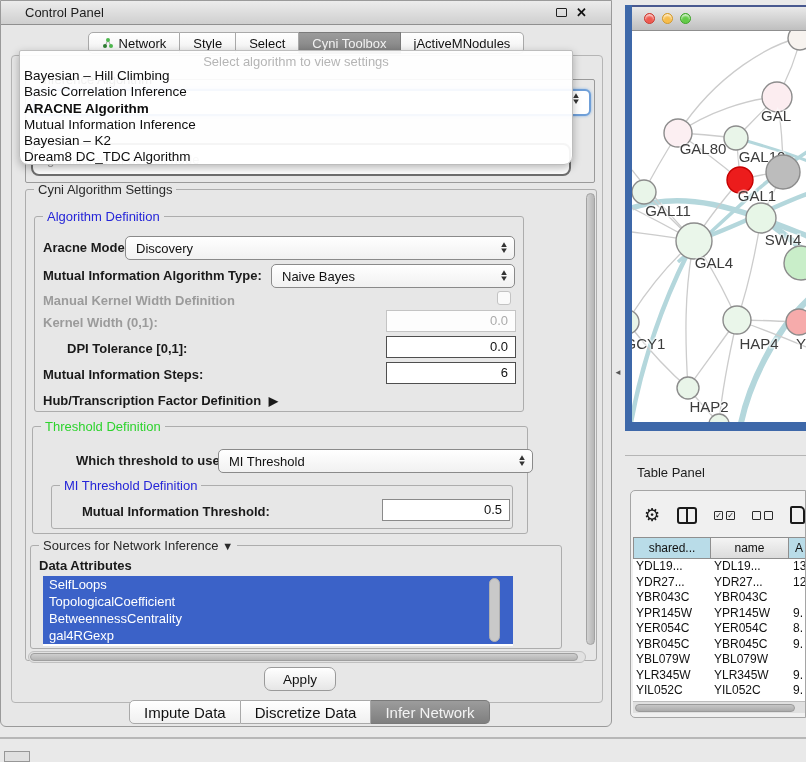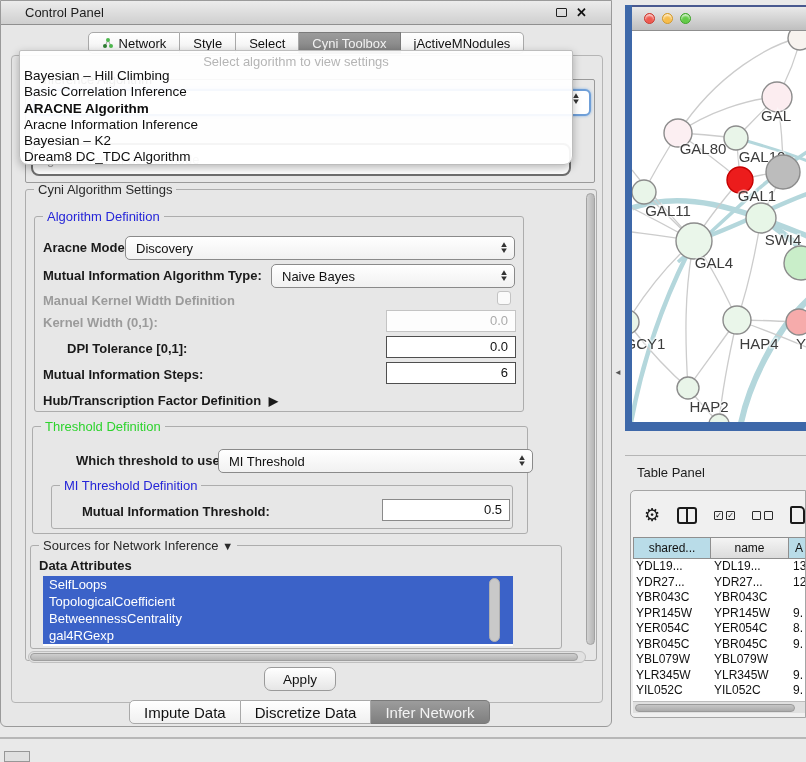--- a/index.html
+++ b/index.html
@@ -190,21 +190,21 @@
   <div class="ghost-combo2">
     <span>gal-filtered sif default node</span>
   </div>
 
   <div class="popup">
     <div class="popup-placeholder">Select algorithm to view settings</div>
     <div>
         <div class="popup-item">Bayesian – Hill Climbing</div>
         <div class="popup-item">Basic Correlation Inference</div>
         <div class="popup-item sel">ARACNE Algorithm</div>
-        <div class="popup-item">Aracne Information Inference</div>
+        <div class="popup-item">Mutual Information Inference</div>
         <div class="popup-item">Bayesian – K2</div>
         <div class="popup-item">Dream8 DC_TDC Algorithm</div>
       </div>
   </div>
 
   <div class="gbox" id="settings">
     <span class="gtitle">Cyni Algorithm Settings</span>
 
     <div class="gbox" style="left:8px; top:26px; width:490px; height:196px;">
       <span class="gtitle blue">Algorithm Definition</span>

